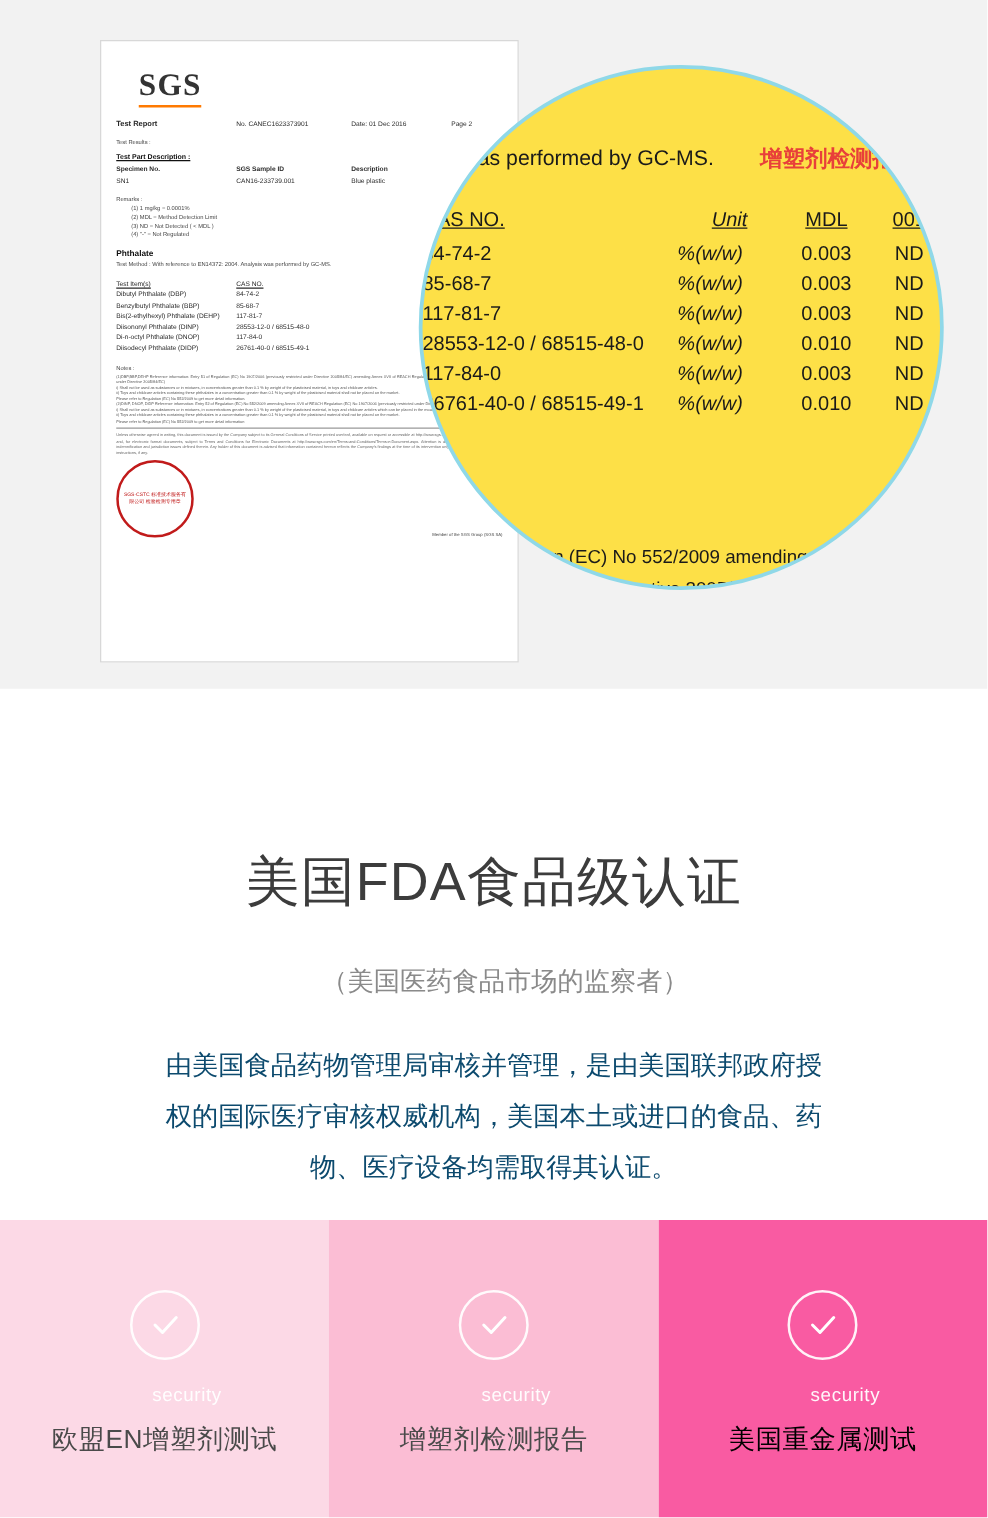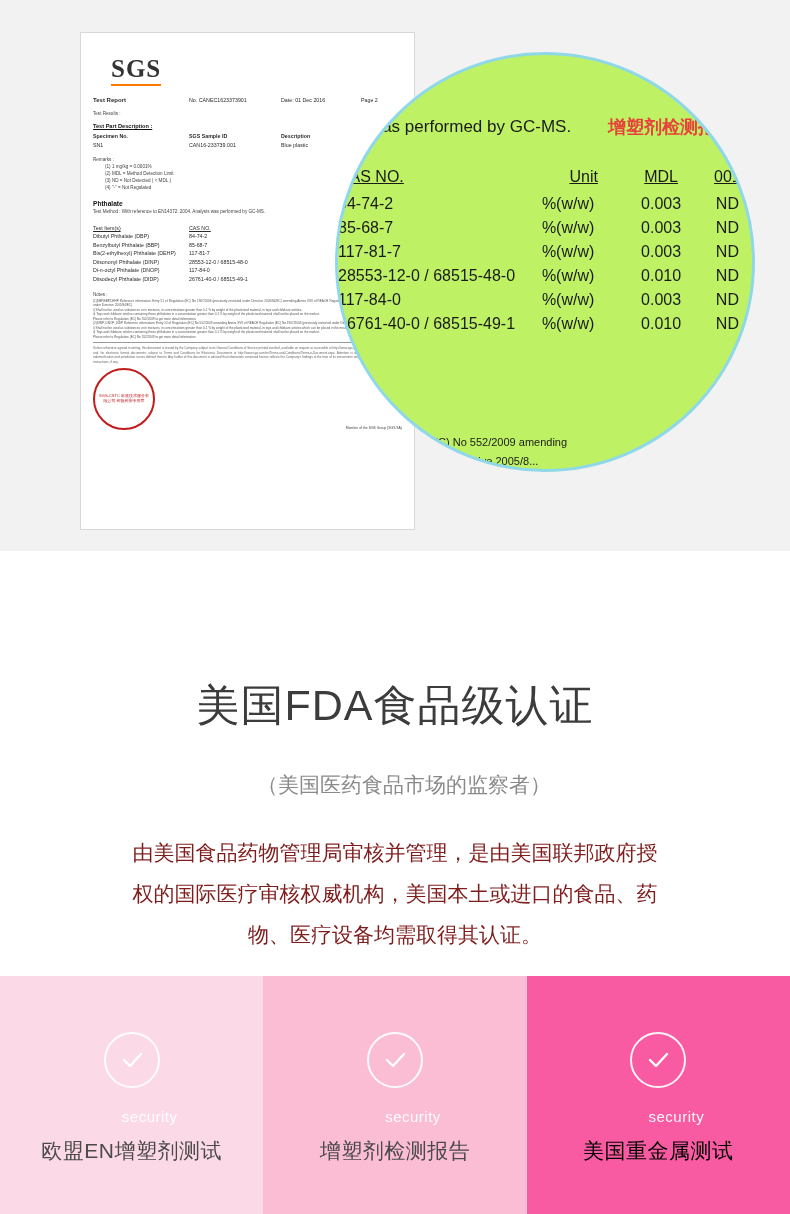--- a/index.html
+++ b/index.html
@@ -104,21 +104,21 @@
   }
 
   
   .magnifier {
     position: absolute;
     left: 335px;
     top: 52px;
     width: 420px;
     height: 420px;
     border-radius: 50%;
-    background: #bef264;
+    background: #fde047;
     border: 3px solid #8fd8e8;
     overflow: hidden;
   }
   .mag-title-line {
     position: absolute;
     left: 30px;
     top: 62px;
     font-size: 17px;
     color: #1a1a1a;
     white-space: nowrap;
@@ -142,29 +142,29 @@
     border-collapse: collapse;
   }
   .mag-table th {
     font-weight: normal;
     text-decoration: underline;
     padding-bottom: 6px;
     font-size: 16px;
   }
   .mag-table td { padding: 3px 0; }
   .col-cas   { text-align: left; padding-left: 0px; width: 200px; }
-  .col-unit  { width: 82px; }
+  .col-unit  { width: 82px; font-style: italic; }
   .col-mdl   { text-align: center; width: 70px; }
   .col-001   { text-align: center; width: 60px; }
   .mag-foot {
     position: absolute;
     left: 0;
     top: 378px;
     width: 420px;
-    font-size: 11px;
+    font-size: 15px;
     color: #1a1a1a;
     line-height: 1.75;
     white-space: nowrap;
   }
   .mag-foot div { padding-left: 12px; }
 
   
   .fda-section {
     width: 790px;
     height: 425px;
@@ -180,21 +180,21 @@
     font-weight: normal;
   }
   .fda-subtitle {
     font-size: 21px;
     color: #8a8a8a;
     margin: 36px 0 0 18px;
     font-weight: normal;
   }
   .fda-body {
     font-size: 21px;
-    color: #7f1d1d;
+    color: #0c4a6e;
     line-height: 1.95;
     margin: 34px auto 0 auto;
     width: 530px;
     text-align: center;
   }
 
   
   .badges {
     display: flex;
     width: 790px;

